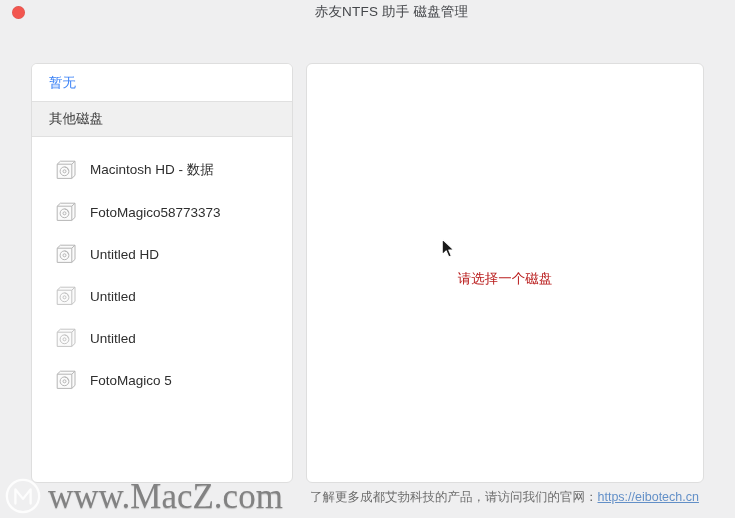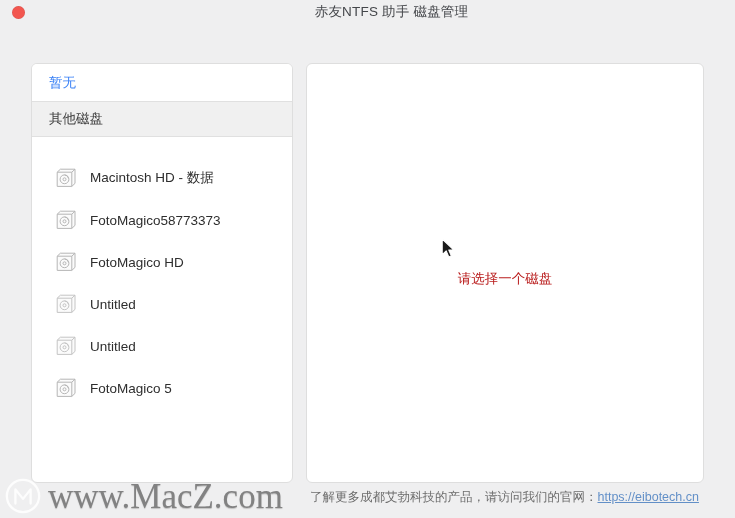--- a/index.html
+++ b/index.html
@@ -111,21 +111,21 @@
     display: flex;
     align-items: center;
     padding-left: 17px;
     box-sizing: border-box;
     font-size: 13.5px;
     color: #3b82f6;
     background: #ffffff;
   }
 
   .disk-list {
-    padding-top: 20px;
+    padding-top: 12px;
   }
   .disk-row {
     height: 42px;
     display: flex;
     align-items: center;
     padding-left: 22px;
     box-sizing: border-box;
     background: #ffffff;
   }
   .disk-icon {
@@ -262,21 +262,21 @@
 
       <div class="disk-row">
         <svg class="disk-icon" viewBox="0 0 24 22">
           <path d="M3.2 5.2 L6.4 2.2 L21 2.2 L21 16.4 L17.8 19.4 L3.2 19.4 Z" fill="#fbfbfb" stroke="#b6b6b6" stroke-width="1"></path>
           <path d="M3.2 5.2 L17.8 5.2 L17.8 19.4" fill="none" stroke="#b6b6b6" stroke-width="1"></path>
           <path d="M17.8 5.2 L21 2.2" fill="none" stroke="#b6b6b6" stroke-width="1"></path>
           <circle cx="10.5" cy="12.3" r="4.4" fill="none" stroke="#b6b6b6" stroke-width="1"></circle>
           <circle cx="10.5" cy="12.3" r="1.5" fill="none" stroke="#b6b6b6" stroke-width="1"></circle>
           <path d="M10.5 7.9 q3.6 0.4 3.9 3.4" fill="none" stroke="#b6b6b6" stroke-width="1"></path>
         </svg>
-        <span class="disk-label">FotoMagico HD</span>
+        <span class="disk-label">Untitled HD</span>
       </div>
 
       <div class="disk-row">
         <svg class="disk-icon" viewBox="0 0 24 22">
           <path d="M3.2 5.2 L6.4 2.2 L21 2.2 L21 16.4 L17.8 19.4 L3.2 19.4 Z" fill="#fbfbfb" stroke="#c4c4c4" stroke-width="1"></path>
           <path d="M3.2 5.2 L17.8 5.2 L17.8 19.4" fill="none" stroke="#c4c4c4" stroke-width="1"></path>
           <path d="M17.8 5.2 L21 2.2" fill="none" stroke="#c4c4c4" stroke-width="1"></path>
           <circle cx="10.5" cy="12.3" r="4.4" fill="none" stroke="#c4c4c4" stroke-width="1"></circle>
           <circle cx="10.5" cy="12.3" r="1.5" fill="none" stroke="#c4c4c4" stroke-width="1"></circle>
           <path d="M10.5 7.9 q3.6 0.4 3.9 3.4" fill="none" stroke="#c4c4c4" stroke-width="1"></path>

